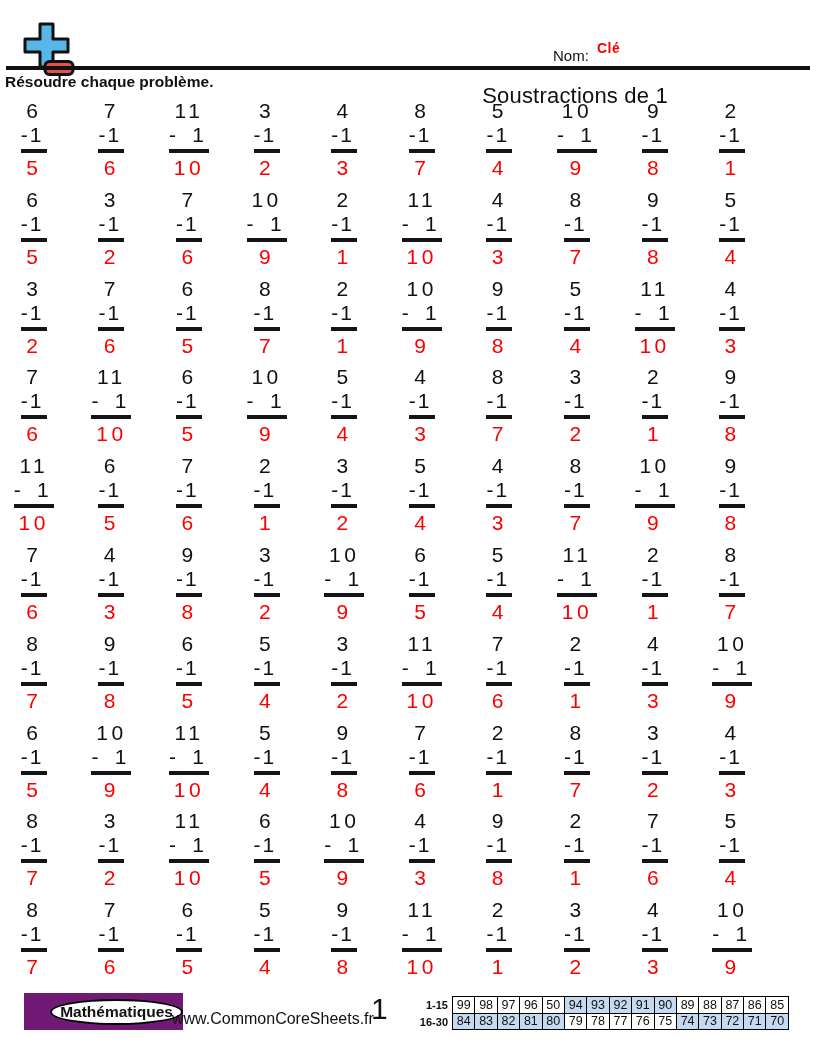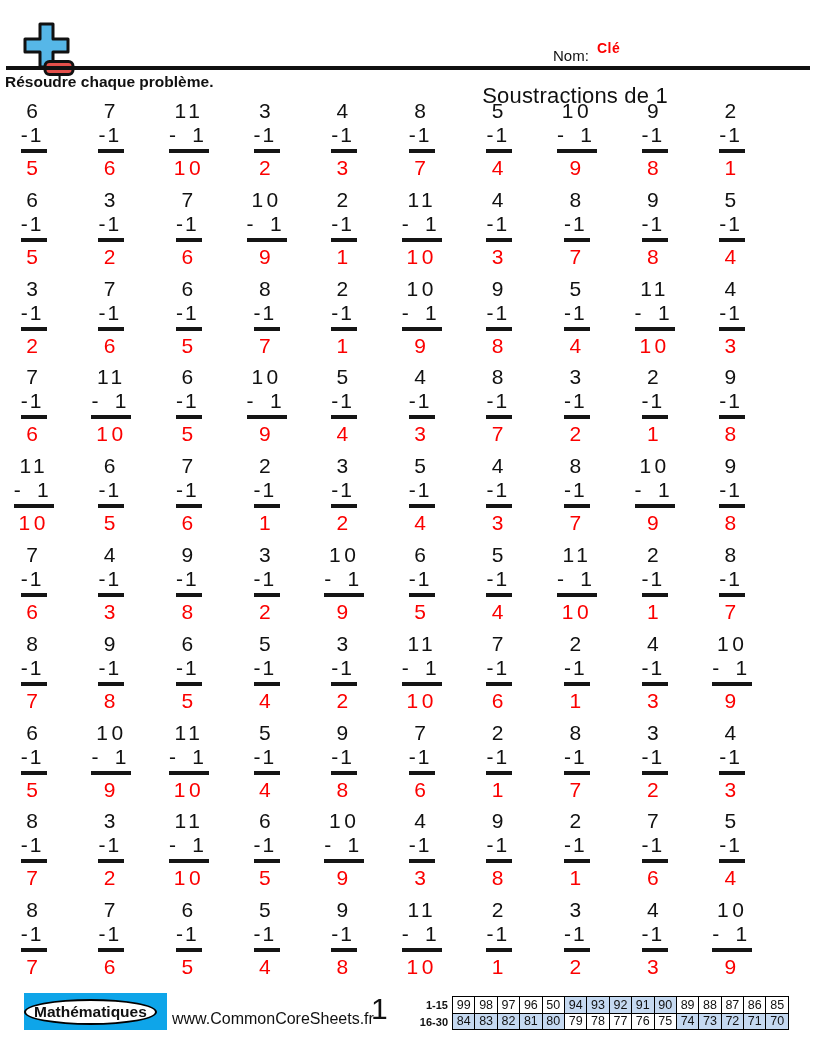--- a/index.html
+++ b/index.html
@@ -43,21 +43,21 @@
   .single .psub { justify-content: flex-start; gap: 2px; }
   .double .psub { justify-content: space-between; padding-right: 5px; }
   .pans {
     font-size: 21px; line-height: 24px; margin-top: 3px;
     color: var(--answer, #f00); letter-spacing: 3.5px; text-align: center; white-space: nowrap;
   }
 
   
   .brandbox {
     position: absolute; left: 24px; top: 993px; width: 143px; height: 37px;
-    background: #0ea5e9; display: flex; align-items: center; justify-content: flex-start;
+    background: #701a75; display: flex; align-items: center; justify-content: flex-end; padding-left: 16px;
   }
   .brandoval {
     background: #fff; border: 2.5px solid #000; border-radius: 50%;
     padding: 2px 8px; font-weight: bold; font-size: 15.5px; white-space: nowrap;
   }
   .website { position: absolute; left: 172px; top: 1010px; font-size: 16px; }
   .pagenum { position: absolute; left: 371px; top: 992px; font-size: 30px; }
   .scorelabels {
     position: absolute; left: 400px; top: 997px; width: 48px;
     text-align: right; font-size: 11px; line-height: 16.5px; font-weight: bold;

